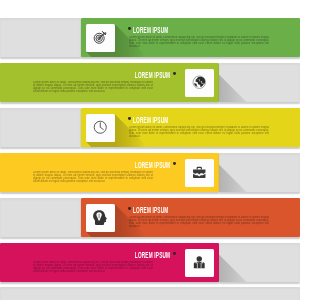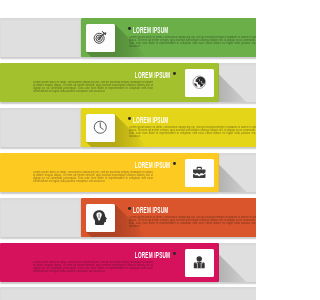--- a/index.html
+++ b/index.html
@@ -1,17 +1,17 @@
 <!DOCTYPE html>
 <html><head>
 <meta charset="utf-8">
 <style>
 html,body{margin:0;padding:0;}
 body{width:300px;height:300px;overflow:hidden;background:#ffffff;font-family:"Liberation Sans",sans-serif;}
-.stage{position:relative;width:256px;height:300px;background:#ffffff;overflow:hidden;}
+.stage{position:relative;width:300px;height:300px;background:#ffffff;overflow:hidden;}
 .row{position:absolute;left:0;width:300px;height:39px;}
 .bar{position:absolute;top:0;height:39px;overflow:hidden;border-radius:1px;}
 .graybar{background:#dfdfdf;box-shadow:0 1.2px 1.6px rgba(0,0,0,0.20), inset 0 1.5px 2.5px rgba(0,0,0,0.045);}
 .colorbar{box-shadow:0 1.2px 1.6px rgba(0,0,0,0.22);}
 .lsh{position:absolute;left:0;top:0;}
 .iconbox{position:absolute;background:#fdfdfd;border-radius:1.5px;width:28.5px;height:28px;display:flex;align-items:center;justify-content:center;}
 .ic{display:flex;align-items:center;justify-content:center;line-height:0;}
 .ic svg{display:block;}
 .ttl{position:absolute;font-weight:bold;font-size:8.2px;letter-spacing:0.35px;color:#ffffff;white-space:nowrap;transform:scaleX(0.575);}
 .ttl.l{transform-origin:left center;}

